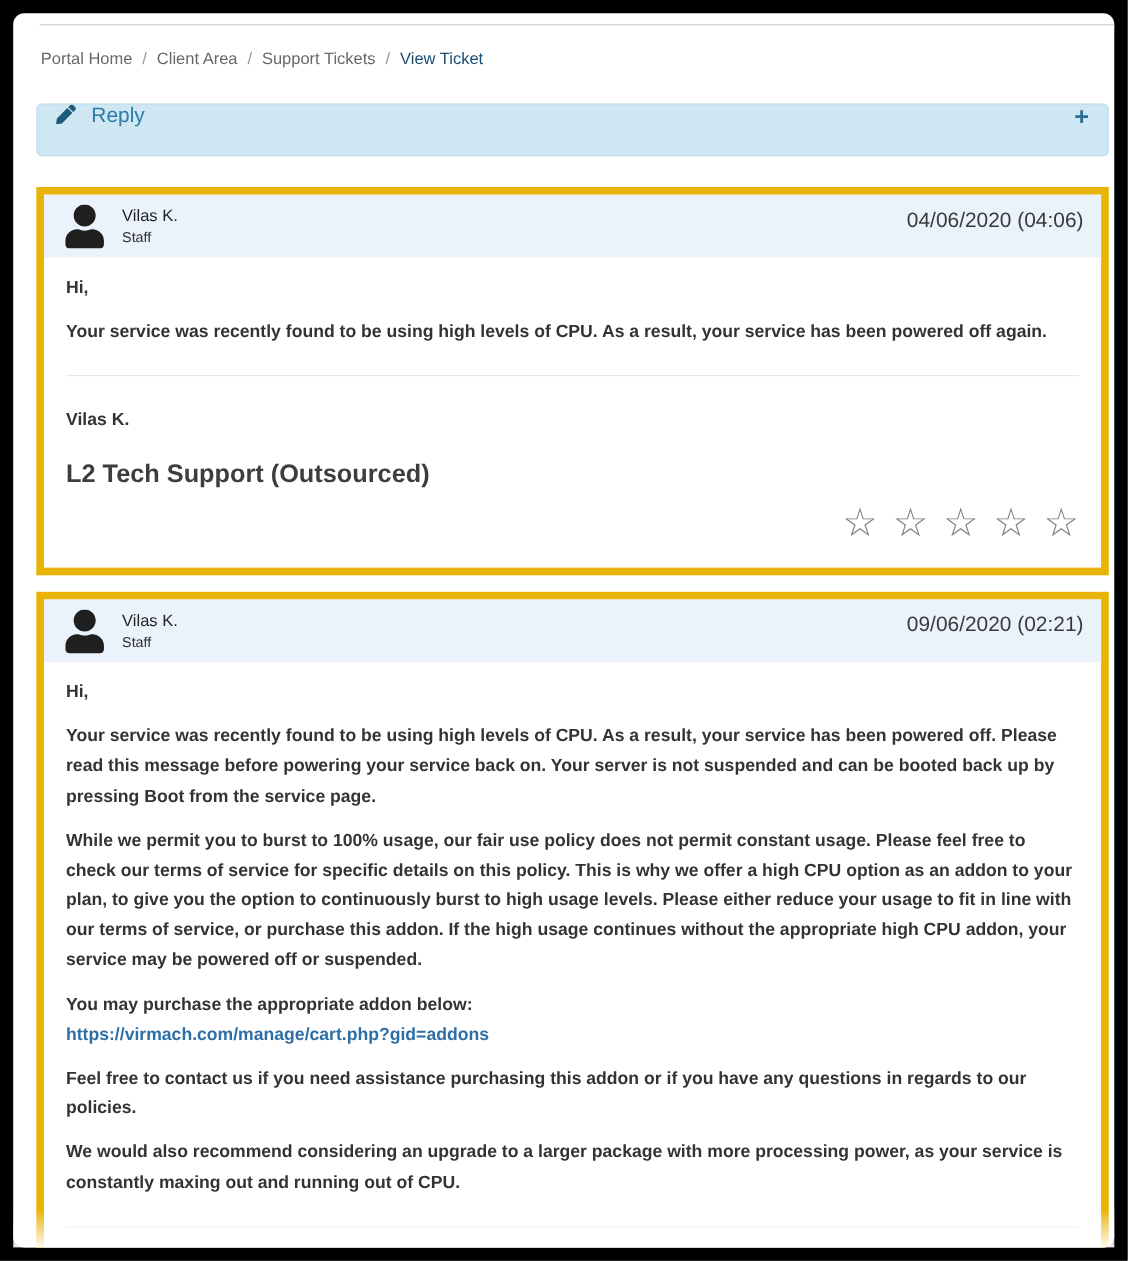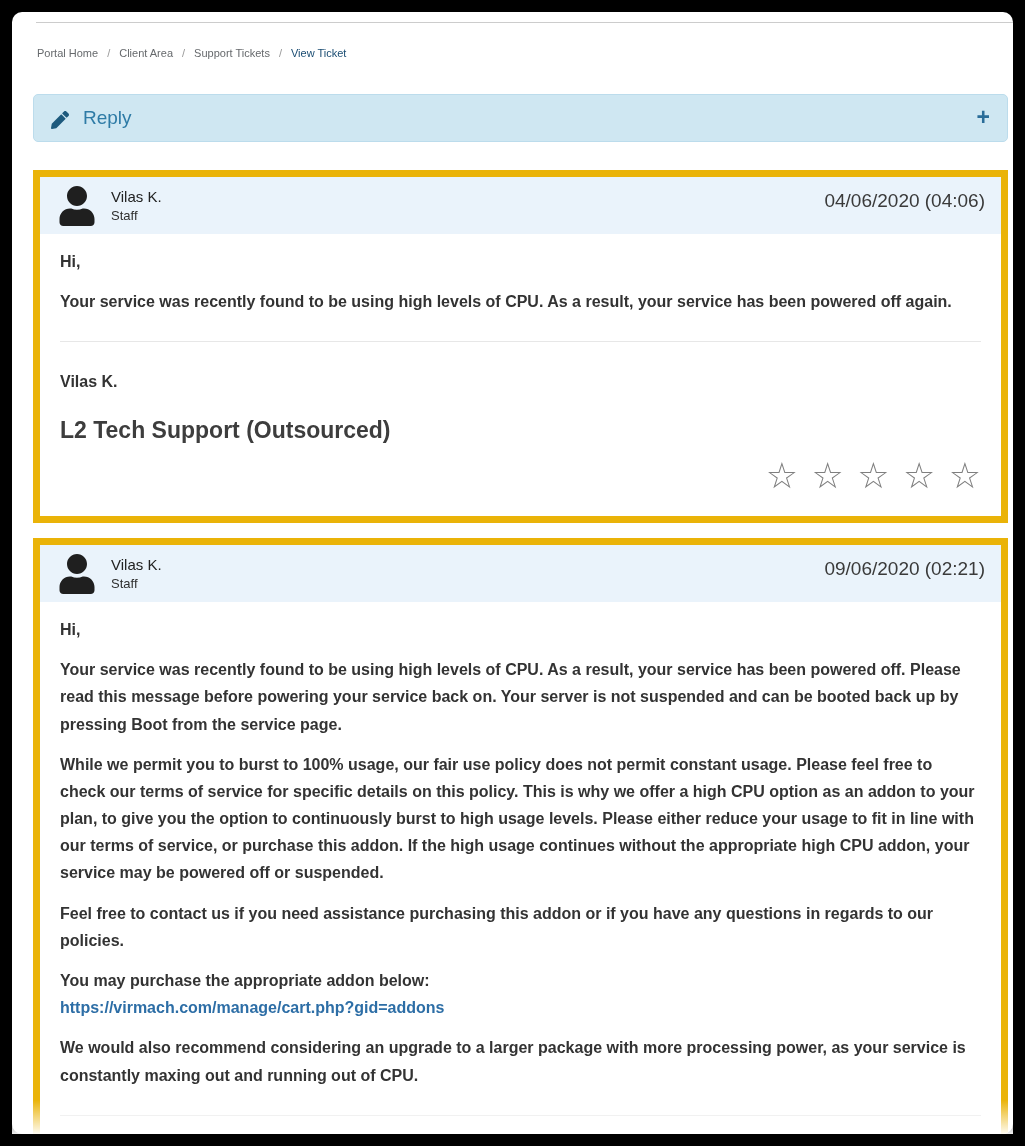--- a/index.html
+++ b/index.html
@@ -22,21 +22,21 @@
     overflow: hidden;
   }
   .top-rule {
     margin: 10px 0 0 24px;
     border-top: 1px solid #cccccc;
     height: 0;
   }
   
   .breadcrumb {
     margin: 20px 0 0 25px;
-    font-size: 11px;
+    font-size: 15px;
     color: #66696c;
     height: 21px;
     line-height: 21px;
   }
   .breadcrumb a {
     color: #66696c;
     text-decoration: none;
     cursor: pointer;
   }
   .breadcrumb .sep {
@@ -47,22 +47,22 @@
     color: #1a4c72;
   }
   
   .reply-bar {
     margin: 30px 5px 0 21px;
     height: 48px;
     background: #cfe7f2;
     border: 1px solid #bcdcec;
     border-radius: 5px;
     display: flex;
-    align-items: flex-end;
-    padding: 12px 17px;
+    align-items: flex-start;
+    padding: 0 17px;
     box-sizing: border-box;
     cursor: pointer;
   }
   .reply-bar .pencil { display: inline-flex; margin-right: 14px; }
   .reply-label {
     font-size: 19px;
     color: #2e7ba6;
   }
   .plus-glyph {
     margin-left: auto;
@@ -213,25 +213,25 @@
       <div class="author-block">
         <div class="author-name">Vilas K.</div>
         <div class="author-role">Staff</div>
       </div>
       <div class="timestamp">09/06/2020 (02:21)</div>
     </header>
     <div class="panel-body">
       <p>Hi,</p>
       <p>Your service was recently found to be using high levels of CPU. As a result, your service has been powered off. Please read this message before powering your service back on. Your server is not suspended and can be booted back up by pressing Boot from the service page.</p>
       <p>While we permit you to burst to 100% usage, our fair use policy does not permit constant usage. Please feel free to check our terms of service for specific details on this policy. This is why we offer a high CPU option as an addon to your plan, to give you the option to continuously burst to high usage levels. Please either reduce your usage to fit in line with our terms of service, or purchase this addon. If the high usage continues without the appropriate high CPU addon, your service may be powered off or suspended.</p>
-      <p>Feel free to contact us if you need assistance purchasing this addon or if you have any questions in regards to our policies.</p>
       <p>
         <span>You may purchase the appropriate addon below:</span><br>
         <a class="msg-link">https://virmach.com/manage/cart.php?gid=addons</a>
       </p>
+      <p>Feel free to contact us if you need assistance purchasing this addon or if you have any questions in regards to our policies.</p>
       <p>We would also recommend considering an upgrade to a larger package with more processing power, as your service is constantly maxing out and running out of CPU.</p>
       <hr>
       <p>Vilas K.</p>
     </div>
   </section>
 
 </div>
 
 <div class="bottom-fade"></div>
 

